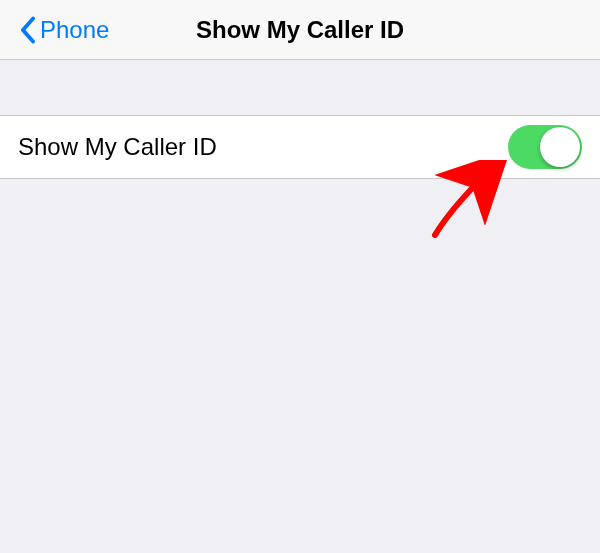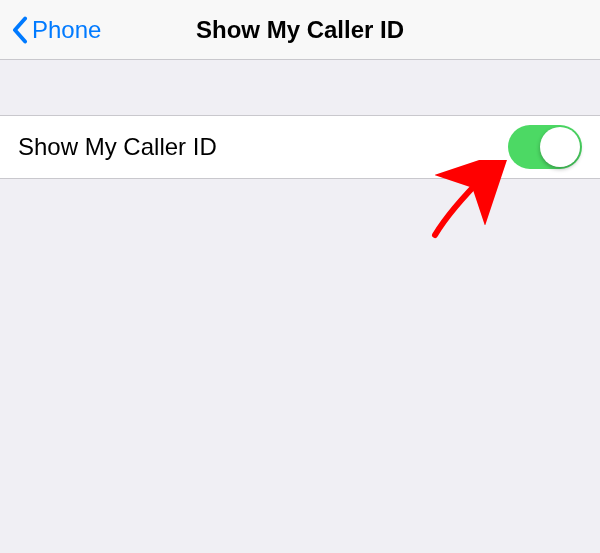--- a/index.html
+++ b/index.html
@@ -18,21 +18,21 @@
       background: #f8f8f8;
       height: 60px;
       border-bottom: 1px solid #c9c8cd;
       position: relative;
       display: flex;
       align-items: center;
     }
     .back-button {
       display: flex;
       align-items: center;
-      padding-left: 12px;
+      padding-left: 20px;
       cursor: pointer;
       color: #007aff;
       font-size: 24px;
       z-index: 2;
     }
     .back-chevron {
       width: 16px;
       height: 28px;
       margin-right: 4px;
     }

